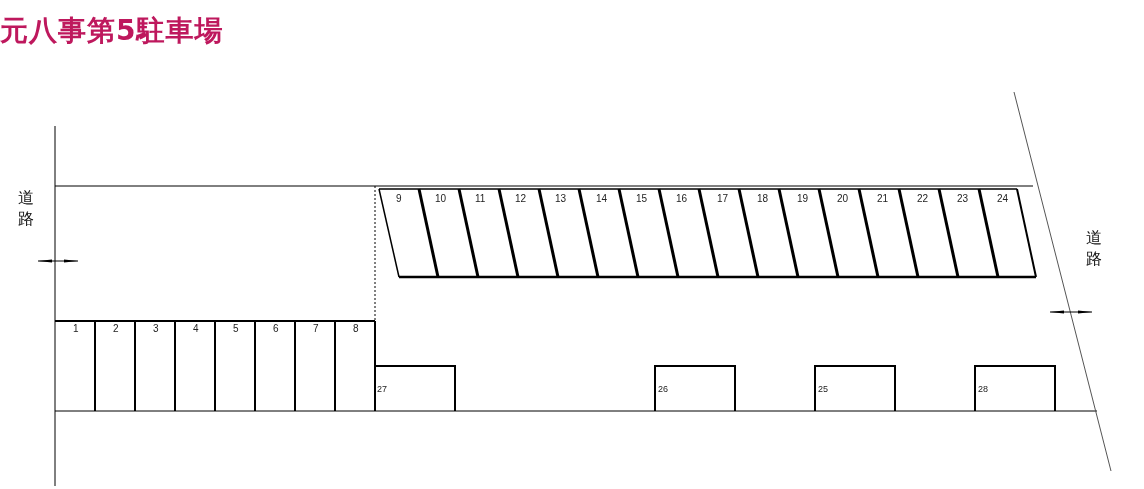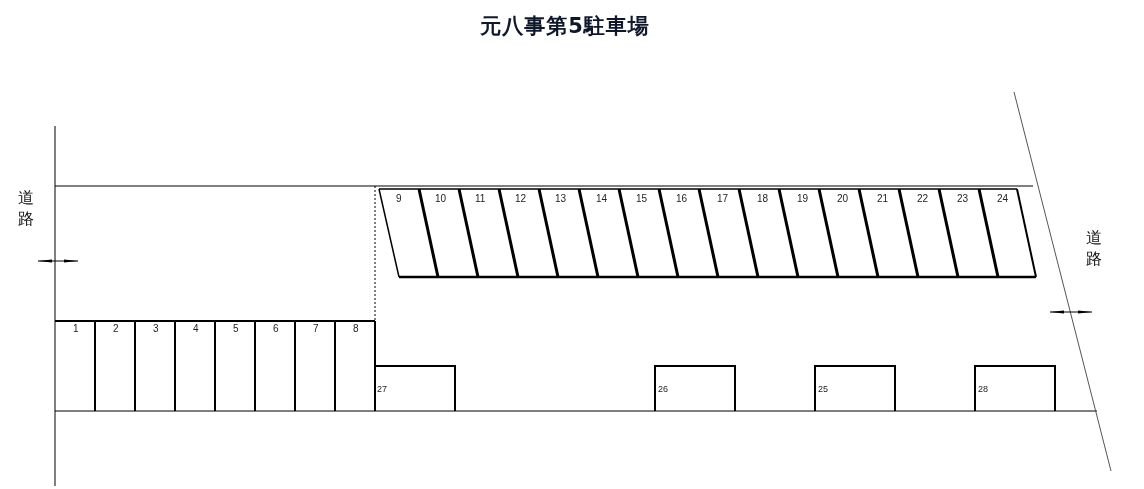--- a/index.html
+++ b/index.html
@@ -1,19 +1,19 @@
 <!DOCTYPE html>
 <html><head>
 <meta charset="utf-8">
 <style>
   html, body { margin: 0; padding: 0; background: #ffffff; }
   body { width: 1144px; height: 489px; position: relative; overflow: hidden;
          font-family: "DejaVu Sans", sans-serif; }
-  .title { position: absolute; left: 0; top: 12px; width: 1130px; text-align: center;
-           font-size: 21px; font-weight: bold; color: #0f172a; letter-spacing: 1px; }
+  .title { position: absolute; left: 0; top: 12px; width: 1130px; 
+           font-size: 28px; font-weight: bold; color: #be185d; letter-spacing: 1px; }
   .road-label { position: absolute; font-size: 16px; color: #111; line-height: 21px;
                 width: 20px; text-align: center; }
   svg.map { position: absolute; left: 0; top: 0; }
   .stall-num { font-family: "Liberation Sans", sans-serif; font-size: 10px; fill: #222; }
   .small-num { font-family: "Liberation Sans", sans-serif; font-size: 9px; fill: #222; }
 </style>
 </head>
 <body>
 
 <div class="title">元八事第5駐車場</div>

